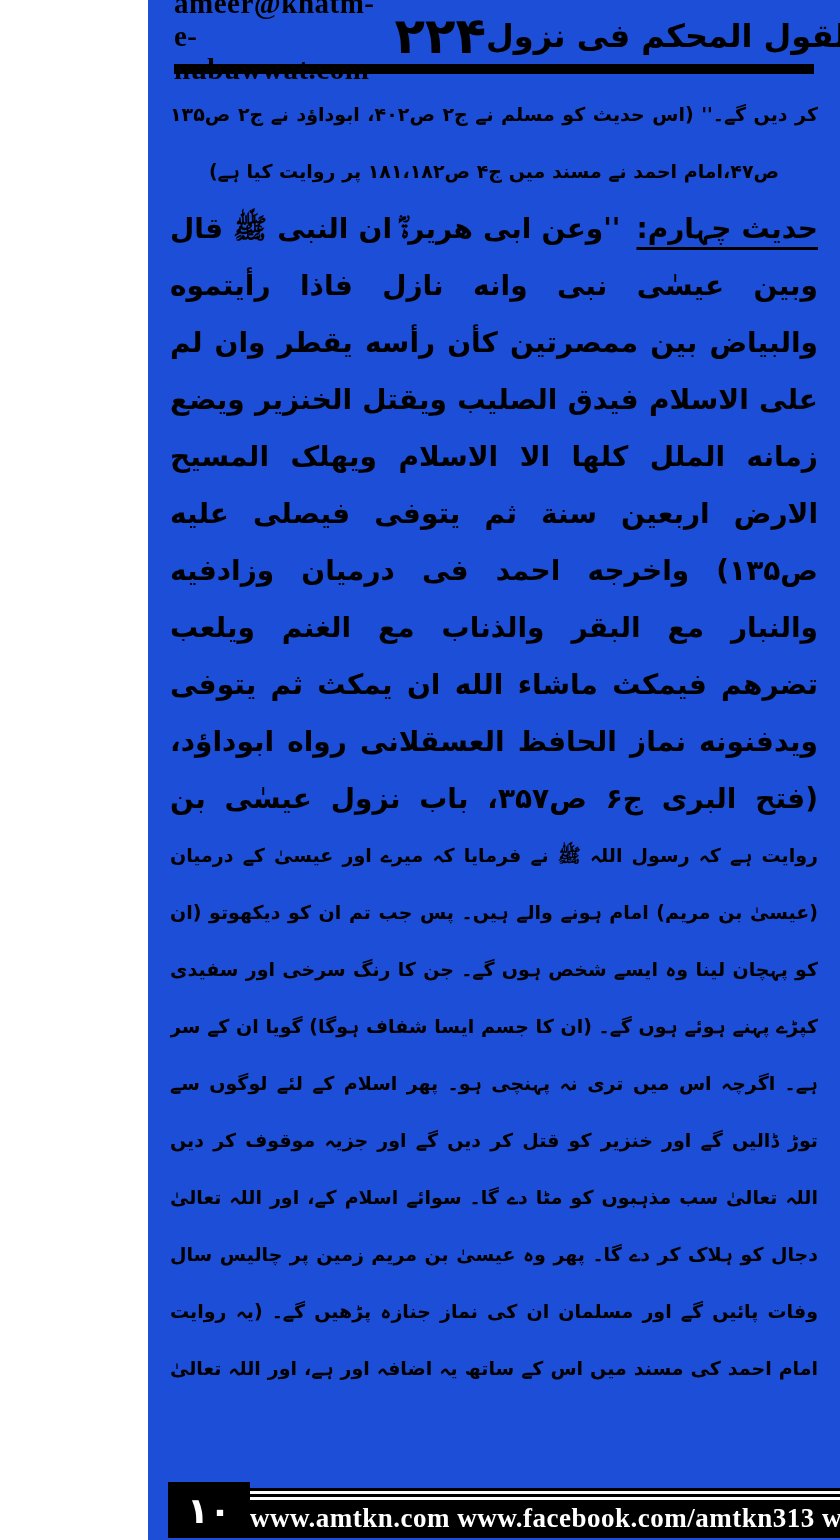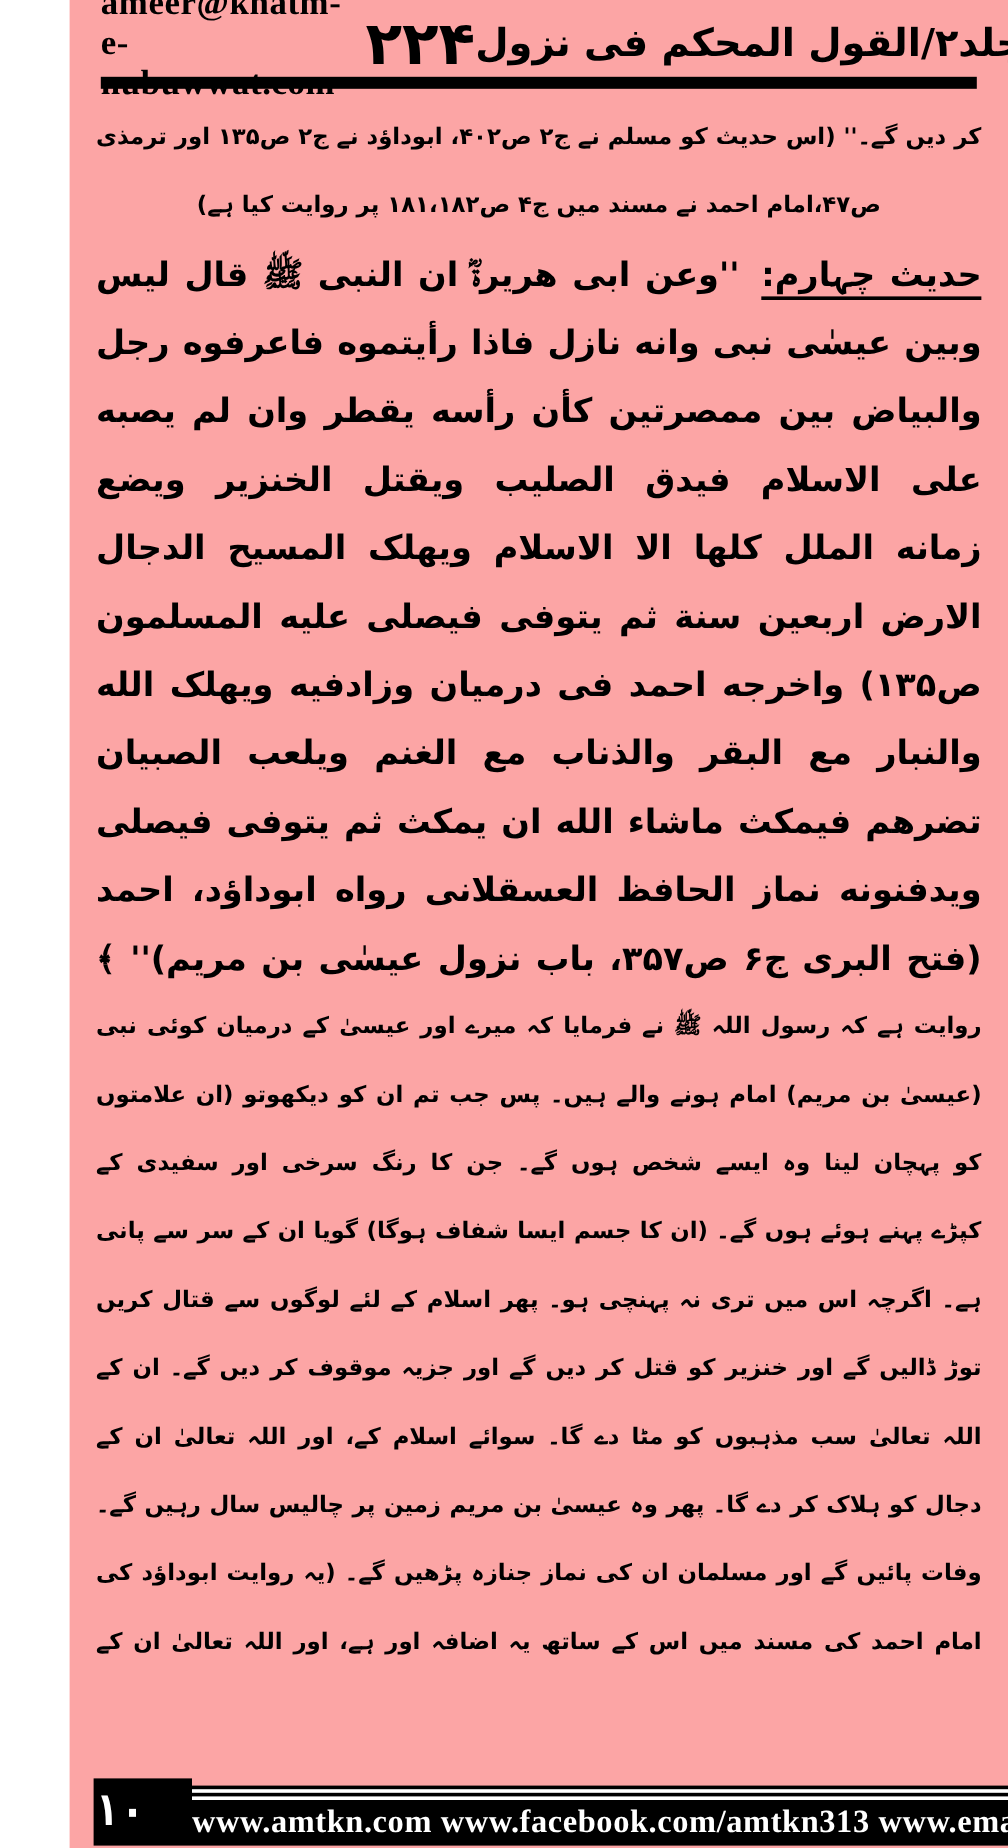--- a/index.html
+++ b/index.html
@@ -1,21 +1,21 @@
 <!DOCTYPE html>
 <html lang="ur" dir="rtl"><head>
 <meta charset="utf-8">
 <style>
   * { margin:0; padding:0; box-sizing:border-box; }
   html,body { background:#ffffff; }
   body {
     width:840px; height:1540px; overflow:hidden;
     font-family:"DejaVu Sans", sans-serif; color:#000;
   }
-  .page { position:relative; width:782px; height:1540px; background:#fca5a5; }
+  .page { position:relative; width:692px; height:1540px; background:#1d4ed8; }
 
   
   .header {
     direction:ltr;
     display:flex; justify-content:space-between; align-items:center;
     padding:12px 26px 2px 26px; height:62px;
   }
   .header-left { display:flex; align-items:center; gap:20px; }
   .email {
     font-family:"Liberation Serif", serif; font-weight:bold; font-size:29px;
@@ -38,22 +38,22 @@
   .line.center { text-align:left; text-align-last:center; }
   .heading {
     text-decoration:underline; text-decoration-thickness:3px;
     text-underline-offset:9px; padding-left:6px;
   }
 
   
   .footer { position:absolute; bottom:0; left:0; width:840px; height:60px; direction:ltr; }
   .foot-box {
     position:absolute; left:20px; bottom:2px; width:82px; height:56px;
-    background:#000; color:#fff; display:flex; align-items:center; justify-content:flex-start;
-    font-size:36px; font-weight:bold;font-family:Liberation Mono, monospace;
+    background:#000; color:#fff; display:flex; align-items:center; justify-content:center;
+    font-size:36px; font-weight:bold;
   }
   .foot-bar {
     position:absolute; left:102px; right:18px; bottom:2px; height:50px;
     background:#000;
   }
   .stripe { height:3px; background:#fff; }
   .stripe.s1 { margin-top:3px; }
   .stripe.s2 { margin-top:3px; }
   .foot-links {
     color:#fff; text-align:center;

